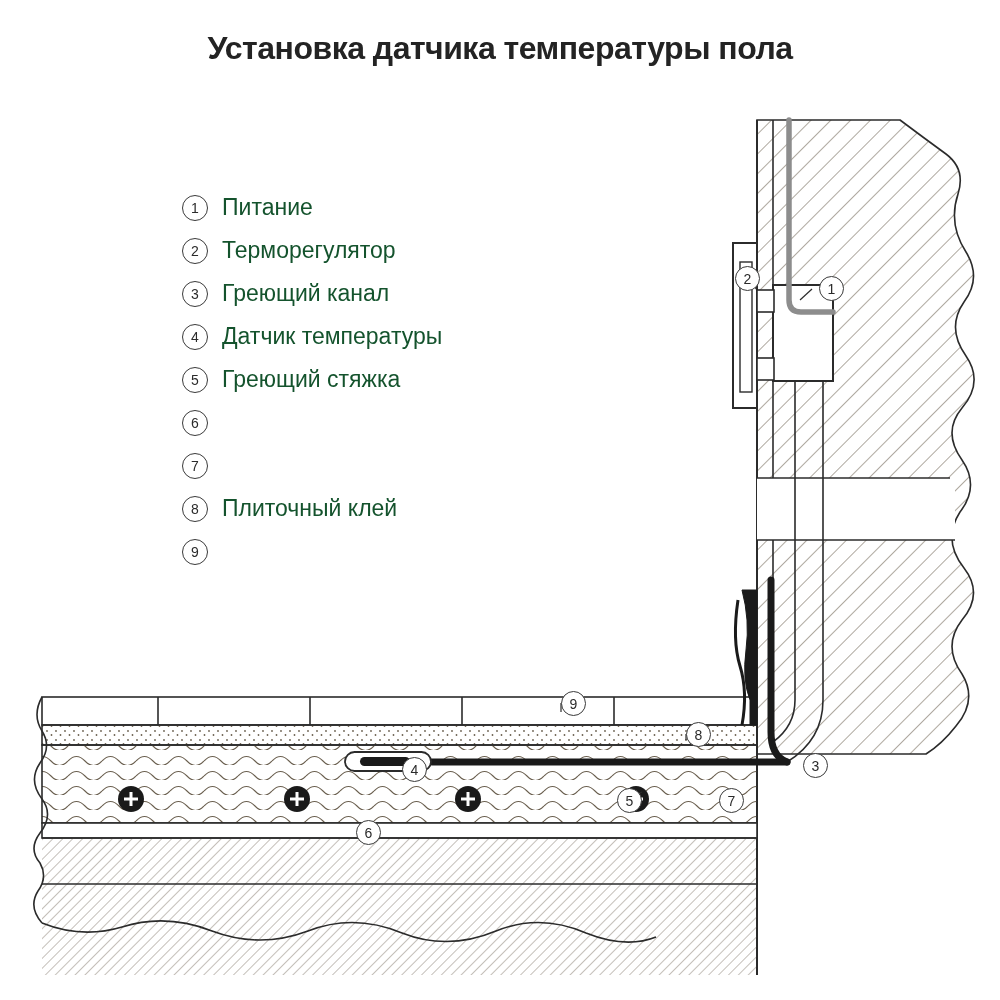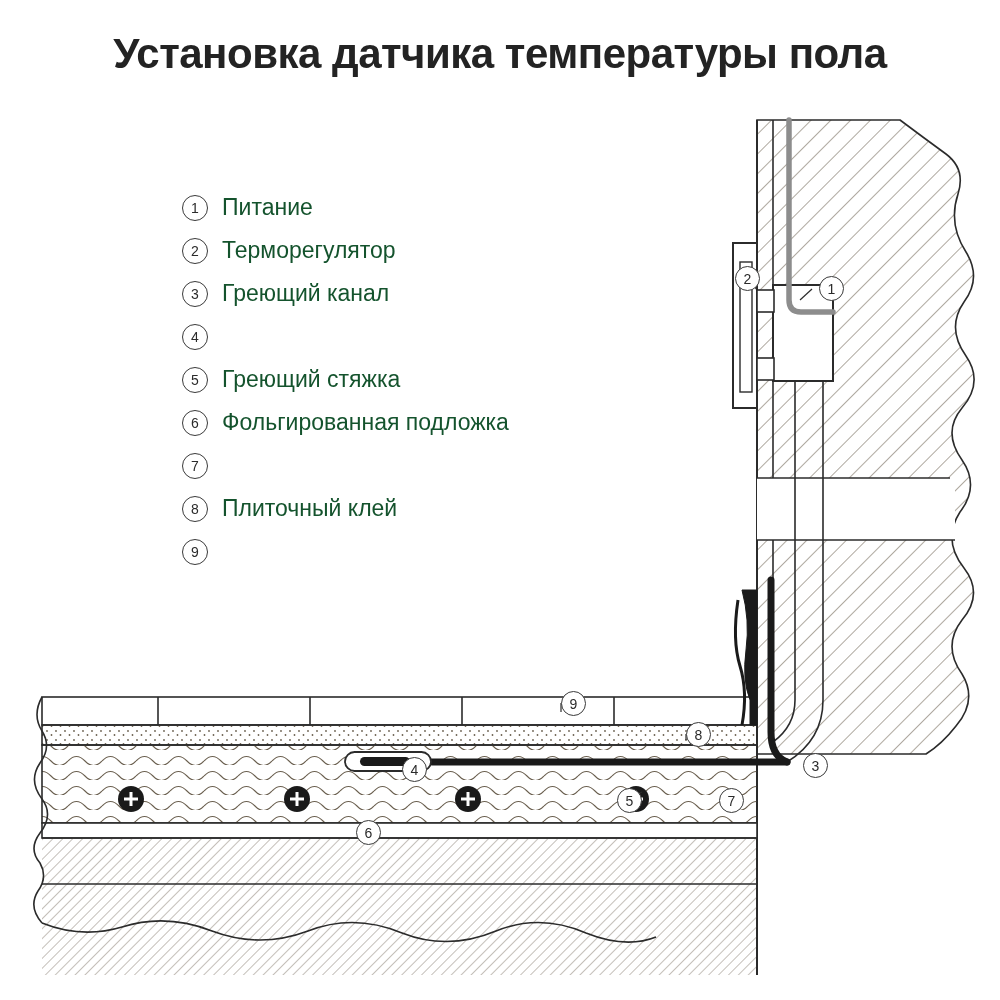--- a/index.html
+++ b/index.html
@@ -19,21 +19,21 @@
     position: relative;
     width: 1000px;
     height: 1000px;
   }
   #title {
     position: absolute;
     top: 30px;
     left: 0;
     width: 1000px;
     text-align: center;
-    font-size: 42px;
+    font-size: 32px;
     font-weight: 700;
     letter-spacing: -0.5px;
     color: #232323;
     font-family: "Liberation Sans", sans-serif;
   }
   #legend {
     position: absolute;
     left: 182px;
     top: 186px;
     width: 470px;
@@ -101,28 +101,28 @@
     <div class="legend-item">
       <div class="legend-num">2</div>
       <div class="legend-label">Терморегулятор</div>
     </div>
     <div class="legend-item">
       <div class="legend-num">3</div>
       <div class="legend-label">Греющий канал</div>
     </div>
     <div class="legend-item">
       <div class="legend-num">4</div>
+      <div class="legend-label">Датчик температуры</div>
     </div>
     <div class="legend-item">
       <div class="legend-num">5</div>
       <div class="legend-label">Греющий стяжка</div>
     </div>
     <div class="legend-item">
       <div class="legend-num">6</div>
-      <div class="legend-label">Фольгированная подложка</div>
     </div>
     <div class="legend-item">
       <div class="legend-num">7</div>
     </div>
     <div class="legend-item">
       <div class="legend-num">8</div>
       <div class="legend-label">Плиточный клей</div>
     </div>
     <div class="legend-item">
       <div class="legend-num">9</div>

